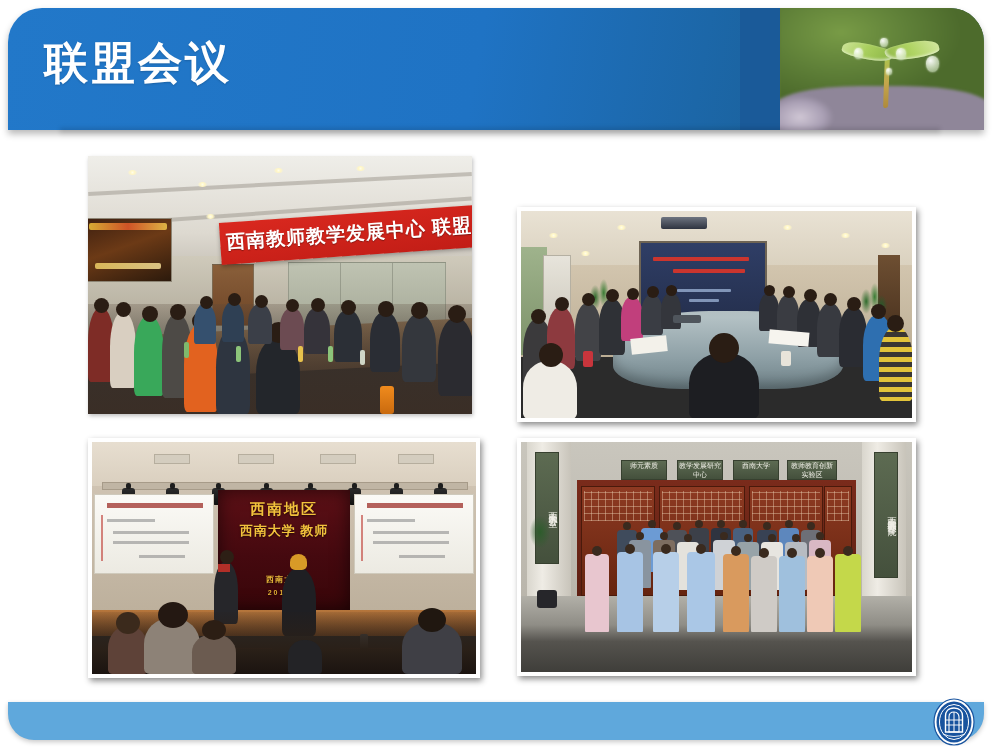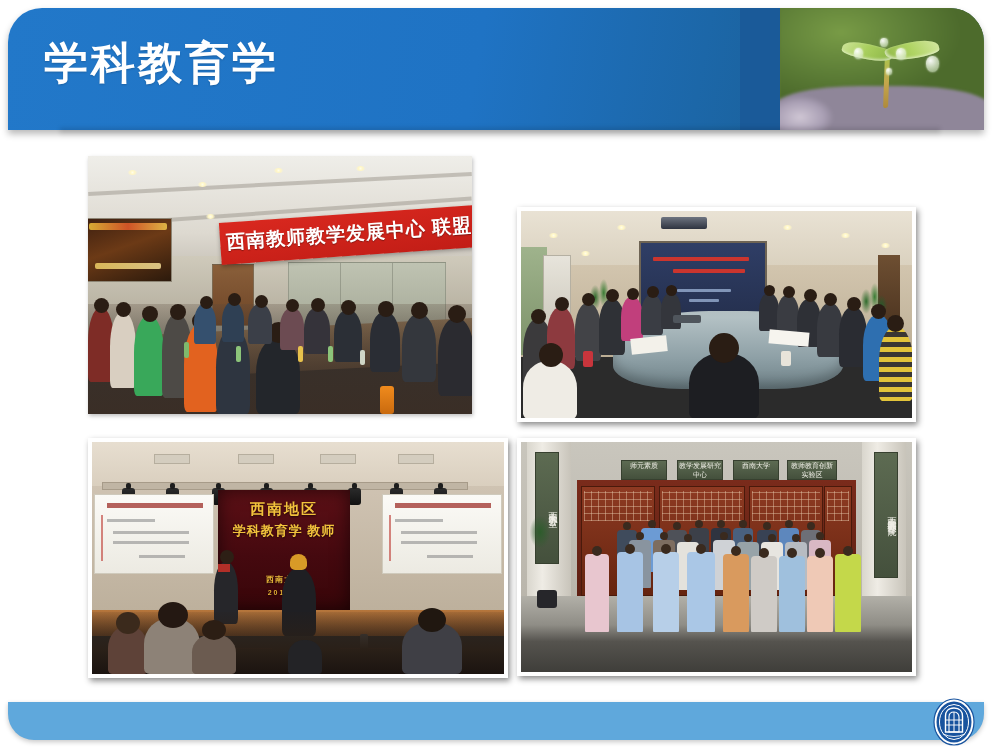--- a/index.html
+++ b/index.html
@@ -241,21 +241,21 @@
   }
   #photo2 .plant {
     position: absolute; width: 34px; height: 46px;
     background:
       radial-gradient(ellipse 8px 18px at 30% 40%, #2f6b2c 0%, rgba(47,107,44,0) 70%),
       radial-gradient(ellipse 7px 20px at 55% 30%, #3a7d34 0%, rgba(58,125,52,0) 70%),
       radial-gradient(ellipse 8px 16px at 75% 50%, #27592a 0%, rgba(39,89,42,0) 70%);
   }
 
   
-  #photo3 { left: 88px; top: 438px; width: 384px; height: 232px; padding-left: 28px; }
+  #photo3 { left: 88px; top: 438px; width: 384px; height: 232px; }
   #photo3 .ceiling { height: 52px;
     background: linear-gradient(180deg, #e7ded0 0%, #d7ccbb 100%); }
   #photo3 .truss {
     position: absolute; height: 6px; background: #c0b5a4; border: 1px solid #a79b89;
   }
   #photo3 .spot {
     position: absolute; width: 13px; height: 17px;
     background: linear-gradient(180deg, #2b2b2b 0%, #111 100%);
     border-radius: 3px;
   }
@@ -386,21 +386,21 @@
     background: linear-gradient(180deg, rgba(0,0,0,0.18) 0%, rgba(0,0,0,0) 100%);
     filter: blur(2px);
   }
 </style>
 </head>
 <body>
 
 <div id="slide">
 
   <div class="header-banner">
-    <div class="header-title">学科教育学</div>
+    <div class="header-title">联盟会议</div>
     <div class="header-strip"></div>
 
     <div class="header-photo">
       <div class="hp-sky"></div>
       <div class="hp-stones"></div>
       <div class="hp-stem"></div>
       <div class="hp-leaf-l"></div>
       <div class="hp-leaf-r"></div>
       <div class="hp-drop hp-d1"></div>
       <div class="hp-drop hp-d2"></div>
@@ -603,21 +603,21 @@
         <div style="position:absolute;left:12px;top:8px;right:10px;height:5px;background:#a8463f;opacity:.85;"></div>
         <div class="pj-rule"></div>
         <div class="pj-l" style="left:12px;top:24px;width:48px;"></div>
         <div class="pj-l" style="left:18px;top:36px;width:76px;"></div>
         <div class="pj-l" style="left:18px;top:46px;width:76px;"></div>
         <div class="pj-l" style="left:44px;top:60px;width:46px;"></div>
       </div>
 
       <div class="backdrop">
         <div class="bd-text bd1">西南地区</div>
-        <div class="bd-text bd2">学科教育学 教师</div>
+        <div class="bd-text bd2">西南大学 教师</div>
         <div class="bd-text bd4">西南大学</div>
         <div class="bd-text bd5">2015年</div>
       </div>
 
       <div class="stage"></div>
 
       <div class="person" style="left:122px;top:120px;width:24px;height:62px;background:#26262a;"></div>
       <div class="head" style="left:128px;top:108px;width:14px;height:14px;background:#2d1f15;"></div>
       <div style="position:absolute;left:126px;top:122px;width:12px;height:8px;background:#b22f28;"></div>
 

